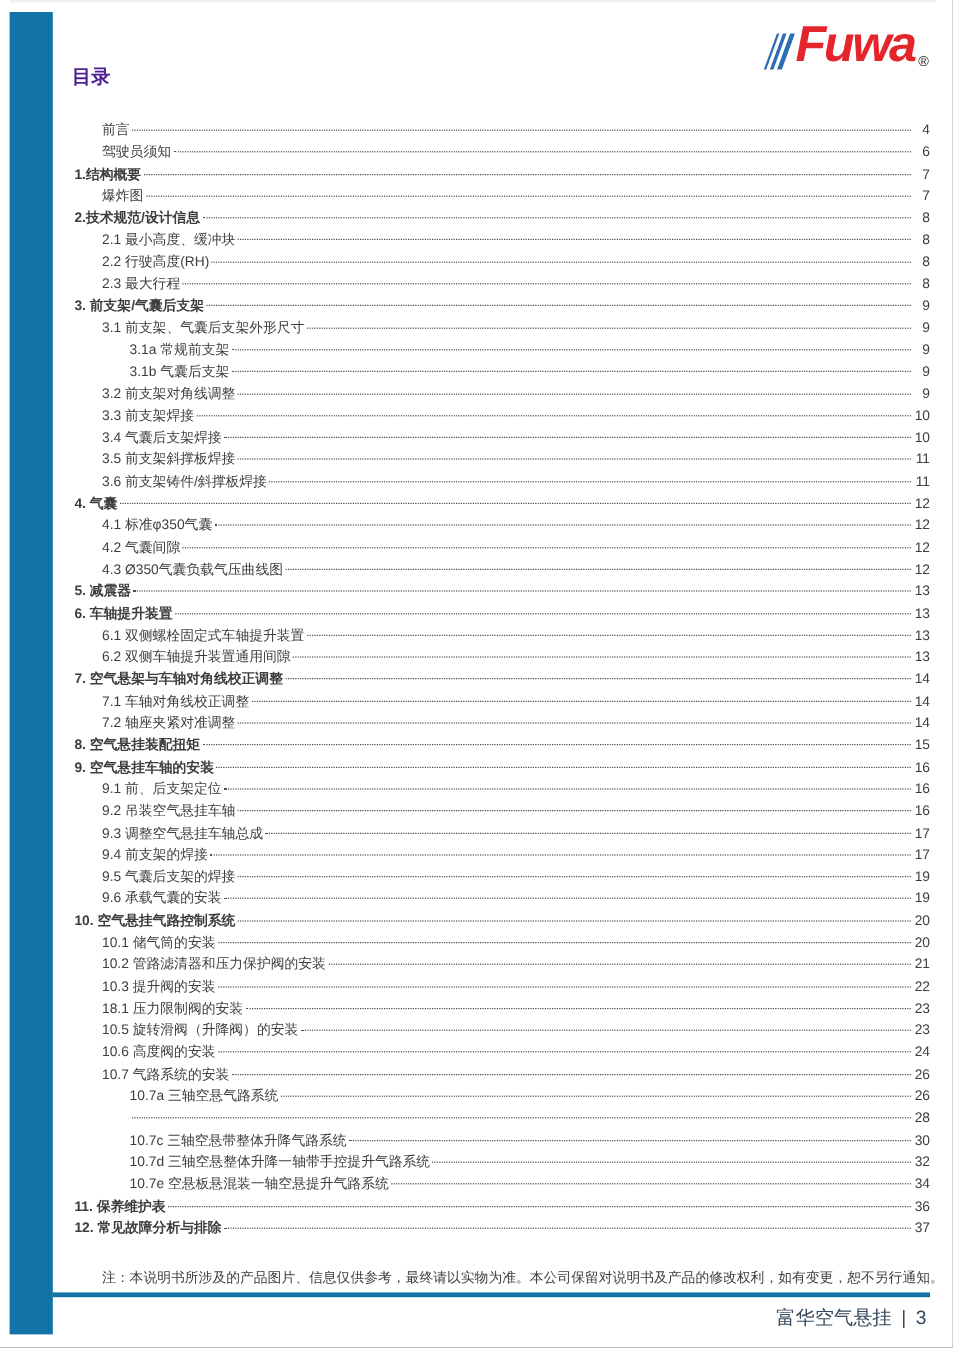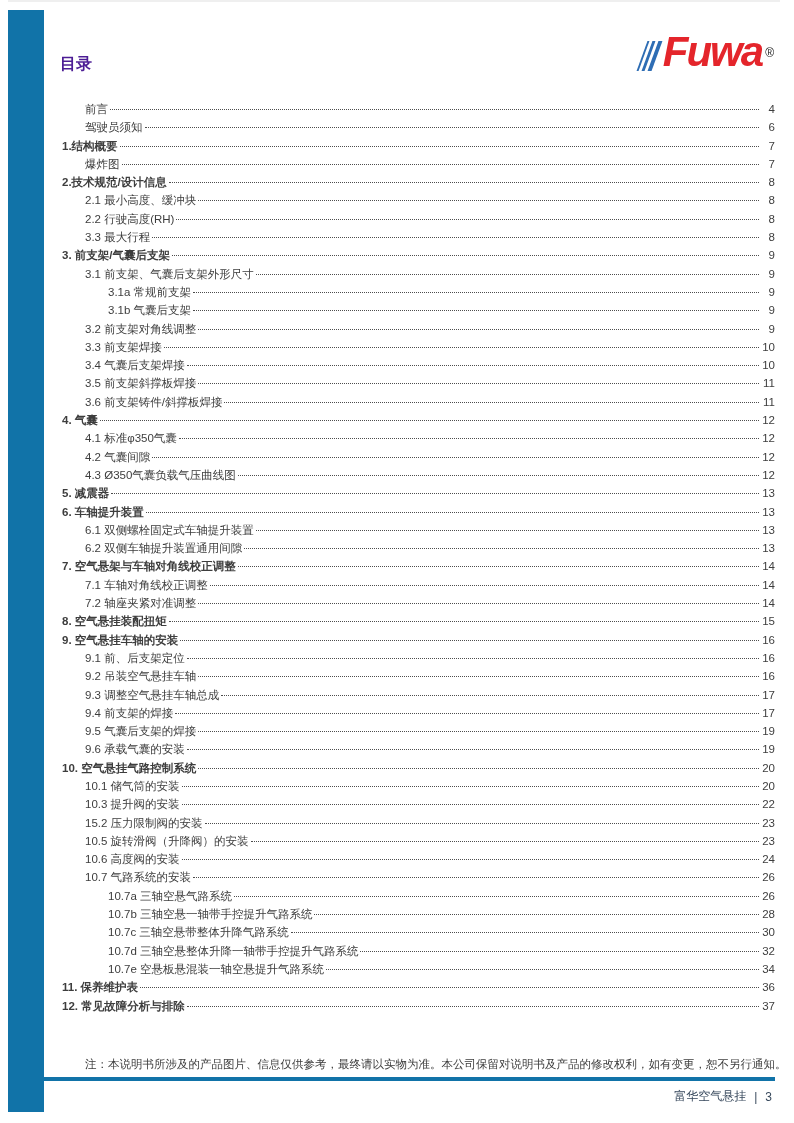--- a/index.html
+++ b/index.html
@@ -5,21 +5,21 @@
   html,body{margin:0;padding:0;background:#888;}
   .page{
     position:relative;width:794px;height:1123px;background:#ffffff;
     font-family:"Liberation Sans","DejaVu Sans",sans-serif;color:#3d3d3d;
     overflow:hidden;margin:0 auto;
   }
   .top-hairline{position:absolute;top:0;left:8px;width:772px;height:2px;background:#efefef;}
   .accent-bar{position:absolute;left:8px;top:10px;width:36px;height:1102px;background:#1173a8;}
 
   
-  .logo{position:absolute;top:31px;right:20px;display:flex;align-items:center;}
+  .logo{position:absolute;top:16px;right:20px;display:flex;align-items:flex-end;}
   .logo-slashes{display:flex;margin-top:8px;margin-right:3px;transform:skewX(-20deg);}
   .logo-slash{background:#2e6db4;height:30px;margin-right:3px;}
   .logo-slash.s1{width:2px;}
   .logo-slash.s2{width:3px;}
   .logo-slash.s3{width:4px;}
   .logo-text{color:#e4252b;font-size:42px;font-weight:bold;font-style:italic;
     line-height:1;letter-spacing:-2px;}
   .logo-reg{font-size:12px;color:#222;margin-left:3px;margin-top:2px;}
 
   .page-title{position:absolute;left:60px;top:54px;font-size:16px;font-weight:bold;color:#4c1d95;}
@@ -29,21 +29,21 @@
   .toc-row{display:flex;align-items:baseline;height:18.31px;font-size:11.5px;line-height:18.31px;color:#3d3d3d;}
   .toc-row.lvl0{font-weight:bold;}
   .toc-row.lvl1{padding-left:23px;}
   .toc-row.lvl2{padding-left:46px;}
   .toc-label{white-space:nowrap;}
   .toc-dots{flex:1;margin:0 2px;border-bottom:1.5px dotted #4d4d4d;transform:translateY(-3px);min-width:10px;}
   .toc-page{white-space:nowrap;min-width:14px;text-align:right;font-weight:normal;}
 
   .note{position:absolute;left:85px;top:1057px;font-size:11.5px;color:#3d3d3d;white-space:nowrap;}
   .bottom-rule{position:absolute;left:44px;top:1077px;width:731px;height:4px;background:#1173a8;}
-  .footer{position:absolute;right:22px;top:1088px;font-size:12px;color:#37485c;display:flex;align-items:center;}
+  .footer{position:absolute;right:22px;top:1088px;font-size:16px;color:#37485c;display:flex;align-items:center;}
   .footer span{margin-left:8px;}
   .footer span:first-child{margin-left:0;}
 </style>
 </head>
 <body>
 
 <div class="page">
 
   <div class="top-hairline"></div>
   <div class="accent-bar"></div>
@@ -90,21 +90,21 @@
     <span class="toc-label">2.1 最小高度、缓冲块</span>
     <span class="toc-dots"></span>
     <span class="toc-page">8</span>
   </div>
       <div class="toc-row lvl1">
     <span class="toc-label">2.2 行驶高度(RH)</span>
     <span class="toc-dots"></span>
     <span class="toc-page">8</span>
   </div>
       <div class="toc-row lvl1">
-    <span class="toc-label">3.3 最大行程</span>
+    <span class="toc-label">2.3 最大行程</span>
     <span class="toc-dots"></span>
     <span class="toc-page">8</span>
   </div>
       <div class="toc-row lvl0">
     <span class="toc-label">3. 前支架/气囊后支架</span>
     <span class="toc-dots"></span>
     <span class="toc-page">9</span>
   </div>
       <div class="toc-row lvl1">
     <span class="toc-label">3.1 前支架、气囊后支架外形尺寸</span>
@@ -245,26 +245,31 @@
     <span class="toc-label">10. 空气悬挂气路控制系统</span>
     <span class="toc-dots"></span>
     <span class="toc-page">20</span>
   </div>
       <div class="toc-row lvl1">
     <span class="toc-label">10.1 储气筒的安装</span>
     <span class="toc-dots"></span>
     <span class="toc-page">20</span>
   </div>
       <div class="toc-row lvl1">
+    <span class="toc-label">10.2 管路滤清器和压力保护阀的安装</span>
+    <span class="toc-dots"></span>
+    <span class="toc-page">21</span>
+  </div>
+      <div class="toc-row lvl1">
     <span class="toc-label">10.3 提升阀的安装</span>
     <span class="toc-dots"></span>
     <span class="toc-page">22</span>
   </div>
       <div class="toc-row lvl1">
-    <span class="toc-label">15.2 压力限制阀的安装</span>
+    <span class="toc-label">18.1 压力限制阀的安装</span>
     <span class="toc-dots"></span>
     <span class="toc-page">23</span>
   </div>
       <div class="toc-row lvl1">
     <span class="toc-label">10.5 旋转滑阀（升降阀）的安装</span>
     <span class="toc-dots"></span>
     <span class="toc-page">23</span>
   </div>
       <div class="toc-row lvl1">
     <span class="toc-label">10.6 高度阀的安装</span>
@@ -275,21 +280,20 @@
     <span class="toc-label">10.7 气路系统的安装</span>
     <span class="toc-dots"></span>
     <span class="toc-page">26</span>
   </div>
       <div class="toc-row lvl2">
     <span class="toc-label">10.7a 三轴空悬气路系统</span>
     <span class="toc-dots"></span>
     <span class="toc-page">26</span>
   </div>
       <div class="toc-row lvl2">
-    <span class="toc-label">10.7b 三轴空悬一轴带手控提升气路系统</span>
     <span class="toc-dots"></span>
     <span class="toc-page">28</span>
   </div>
       <div class="toc-row lvl2">
     <span class="toc-label">10.7c 三轴空悬带整体升降气路系统</span>
     <span class="toc-dots"></span>
     <span class="toc-page">30</span>
   </div>
       <div class="toc-row lvl2">
     <span class="toc-label">10.7d 三轴空悬整体升降一轴带手控提升气路系统</span>

